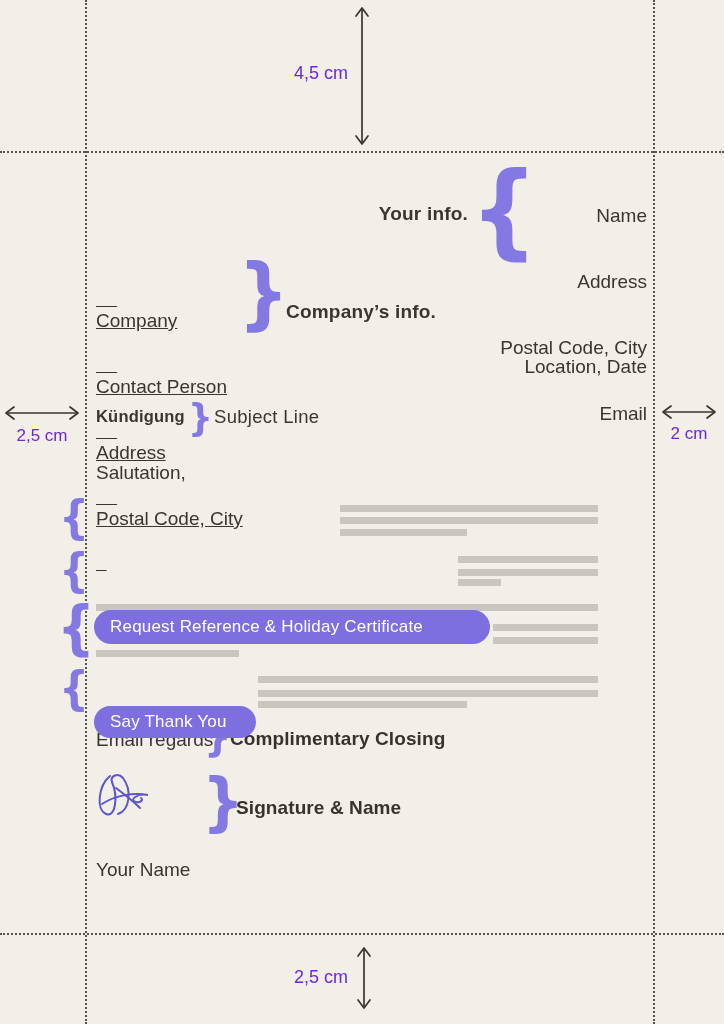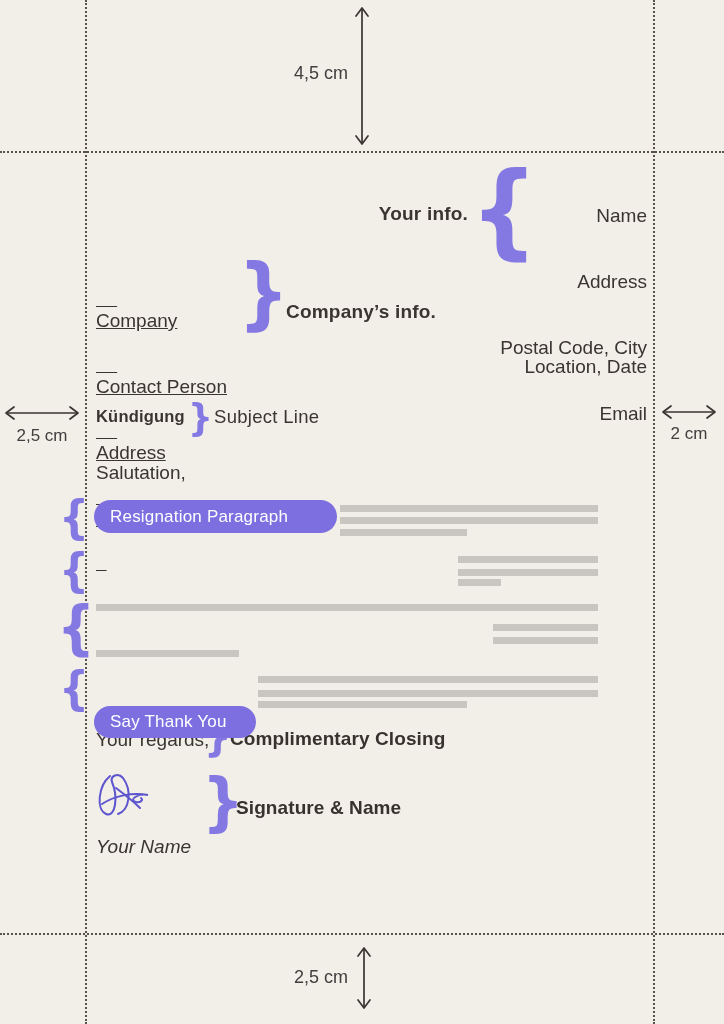--- a/index.html
+++ b/index.html
@@ -17,21 +17,21 @@
   }
   .abs{position:absolute;}
   .dotted-v{position:absolute;top:0;height:1024px;width:0;border-left:2px dotted #57524c;}
   .dotted-h{position:absolute;left:0;width:724px;height:0;border-top:2px dotted #57524c;}
   .txt{font-size:19px;line-height:22px;white-space:pre;}
   .right{text-align:right;}
   .center{text-align:center;}
   .bold{font-weight:bold;}
   .head{font-size:19px;font-weight:bold;letter-spacing:.2px;}
   .head2{font-size:19px;font-weight:bold;letter-spacing:.1px;color:#37322e;}
-  .dim{font-size:18px;color:#404040;}
+  .dim{font-size:18px;color:#6d28d9;}
   .brace{
     position:absolute;
     font-family:"DejaVu Sans",sans-serif;
     font-weight:bold;
     color:#8478e2;
     line-height:1;
     transform:scaleX(.92);
     transform-origin:left center;
   }
   .pill{
@@ -111,49 +111,49 @@
   <div class="abs bold" style="left:96px;top:407px;font-size:16.5px;letter-spacing:.2px;">Kündigung</div>
   <span class="brace" style="left:188px;top:398px;font-size:38px;">}</span>
   <div class="abs" style="left:214px;top:406px;font-size:18.5px;letter-spacing:.3px;">Subject Line</div>
 
   <div class="abs txt" style="left:96px;top:462px;">Salutation,</div>
 
   <span class="brace" style="left:59px;top:494px;font-size:46px;">{</span>
   <div class="bar" style="top:505px;left:340px;width:258px;"></div>
   <div class="bar" style="top:517px;left:340px;width:258px;"></div>
   <div class="bar" style="top:529px;left:340px;width:127px;"></div>
-  <div class="pill" style="left:94px;top:500px;width:243px;height:33px;">Resignation Paragraph</div>
 
   <span class="brace" style="left:59px;top:547px;font-size:46px;">{</span>
   <div class="bar" style="top:556px;left:458px;width:140px;"></div>
   <div class="bar" style="top:569px;left:458px;width:140px;"></div>
   <div class="bar" style="top:579px;left:458px;width:43px;"></div>
 
   <span class="brace" style="left:57px;top:599px;font-size:58px;">{</span>
   <div class="bar" style="top:604px;left:96px;width:502px;"></div>
   <div class="bar" style="top:624px;left:493px;width:105px;"></div>
   <div class="bar" style="top:637px;left:493px;width:105px;"></div>
   <div class="bar" style="top:650px;left:96px;width:143px;"></div>
+  <div class="pill" style="left:94px;top:610px;width:396px;height:34px;">Request Reference &amp; Holiday Certificate</div>
 
   <span class="brace" style="left:59px;top:665px;font-size:46px;">{</span>
   <div class="bar" style="top:676px;left:258px;width:340px;"></div>
   <div class="bar" style="top:690px;left:258px;width:340px;"></div>
   <div class="bar" style="top:701px;left:258px;width:209px;"></div>
   <div class="pill" style="left:94px;top:671px;width:162px;height:32px;margin-top:35px;">Say Thank You</div>
 
-  <div class="abs txt" style="left:96px;top:729px;">Your regards,</div>
+  <div class="abs txt" style="left:96px;top:729px;">Email regards,</div>
   <span class="brace" style="left:204px;top:716px;font-size:42px;">}</span>
   <div class="abs head2" style="left:230px;top:728px;">Complimentary Closing</div>
 
   <svg class="abs" style="left:94px;top:768px;" width="64" height="56">
     <path class="sig" d="M16 8 C 4 18, 2 42, 12 46 C 22 50, 24 28, 18 14 C 16 8, 24 4, 29 10 C 38 22, 36 42, 24 46"></path>
     <path class="sig" d="M8 36 C 20 28, 38 24, 54 27 C 44 25, 34 32, 42 34 C 46 35, 50 32, 47 30"></path>
     <path class="sig" d="M22 20 C 30 26, 40 34, 46 40"></path>
   </svg>
-  <div class="abs txt" style="left:96px;top:836px;font-style:italic;">Your Name</div>
+  <div class="abs txt" style="left:96px;top:859px;">Your Name</div>
   <span class="brace" style="left:202px;top:770px;font-size:64px;">}</span>
   <div class="abs head2" style="left:236px;top:797px;">Signature &amp; Name</div>
 
   <svg class="abs" style="left:355px;top:944px;" width="18" height="68">
     <line class="stroke" x1="9" y1="5" x2="9" y2="63"></line>
     <polyline class="stroke" points="3,12 9,4 15,12"></polyline>
     <polyline class="stroke" points="3,56 9,64 15,56"></polyline>
   </svg>
   <div class="abs dim right" style="left:246px;top:967px;width:102px;">2,5 cm</div>
 

